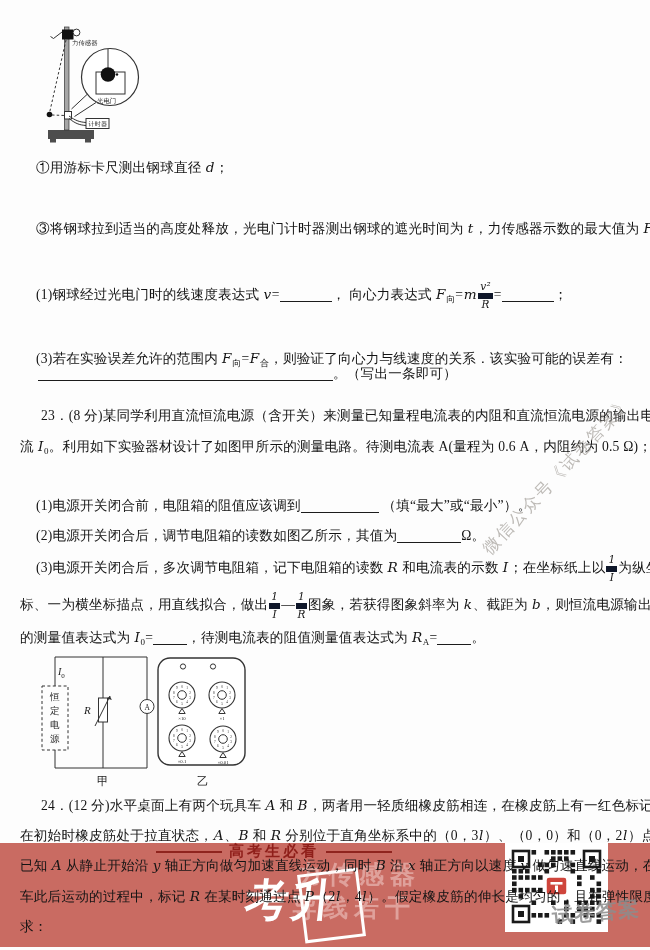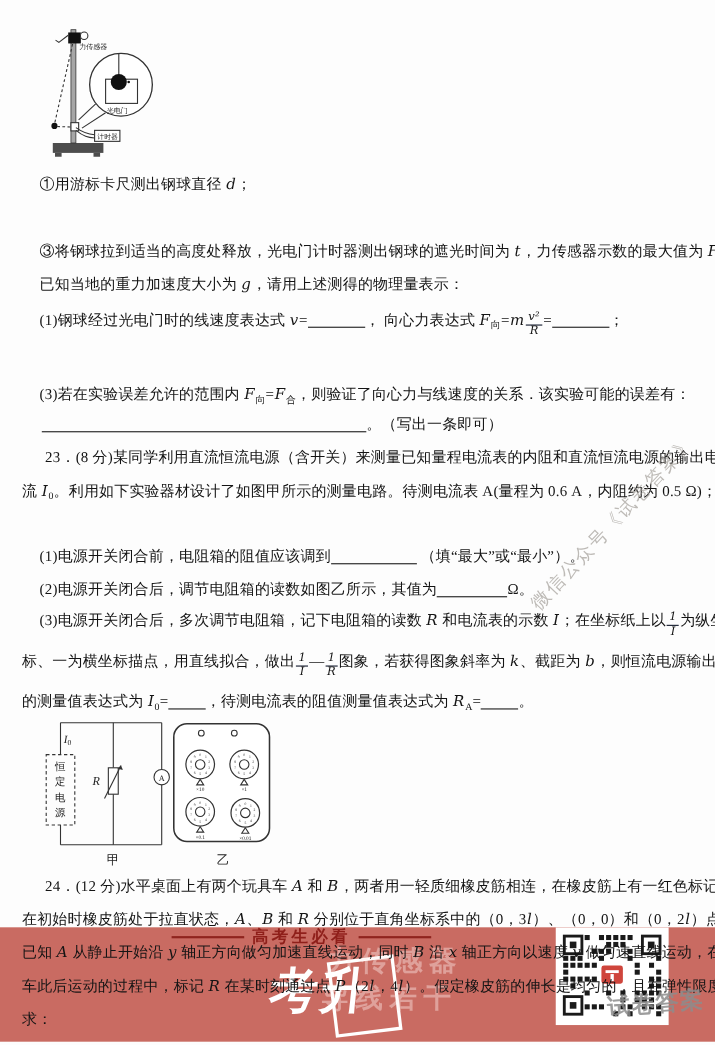--- a/index.html
+++ b/index.html
@@ -4,21 +4,21 @@
 <style>
   html,body{margin:0;padding:0;background:#e8e8e8;}
   #page{position:relative;width:650px;height:950px;background:#fdfdfd;overflow:hidden;
         font-family:"Liberation Serif","DejaVu Serif",serif;color:#141414;}
   .line{position:absolute;white-space:nowrap;font-size:13.6px;line-height:19px;letter-spacing:.2px;z-index:5;}
   .vr{font-style:italic;font-family:"DejaVu Serif",serif;padding:0 .5px;}
   .sb{font-size:9px;vertical-align:-3px;}
   .bk{display:inline-block;height:13px;border-bottom:1.4px solid #1c1c1c;vertical-align:-3px;}
   .fr{display:inline-block;text-align:center;vertical-align:-9px;font-size:10.5px;line-height:1.1;
       font-style:italic;font-family:"DejaVu Serif",serif;margin:0 1px;}
-  .fr .nu{display:block;border-bottom:1px solid #0f172a;padding:0 2px;text-align:right;}
+  .fr .nu{display:block;border-bottom:6px solid #0f172a;padding:0 2px;text-align:right;}
   .fr .de{display:block;}
   svg{position:absolute;z-index:2;}
   svg text{font-family:"Liberation Serif",serif;fill:#1c1c1c;}
   .diagline{stroke:#333;stroke-width:1;fill:none;}
   .dialdig{font-size:3.3px;text-anchor:middle;fill:#222;}
 
   .banner-bg{position:absolute;left:0;top:843px;width:650px;height:104px;background:#c96b62;z-index:1;}
   .headline-row{position:absolute;left:156px;top:842px;width:236px;display:flex;align-items:center;gap:7px;z-index:2;}
   .headline-row .rule{flex:1;height:0;border-top:2px solid #8f241e;}
   .headline{font-size:15px;font-weight:bold;color:#8f1f1a;letter-spacing:3px;white-space:nowrap;}
@@ -68,24 +68,23 @@
     <g>
       <path class="diagline" d="M31,104 C38,109 42,110 48,110.5"></path>
       <path class="diagline" d="M31,106.5 C38,112 42,113 48,113.5"></path>
       <rect x="48" y="106.5" width="23" height="10" fill="#fff" stroke="#333" stroke-width="1"></rect>
       <text x="50.5" y="114.3" font-size="6.2">计时器</text>
     </g>
   </svg>
 
   <div class="line" style="left:36px;top:158px">①用游标卡尺测出钢球直径 <span class="vr">d</span>；</div>
   <div class="line" style="left:36px;top:219px">③将钢球拉到适当的高度处释放，光电门计时器测出钢球的遮光时间为 <span class="vr">t</span>，力传感器示数的最大值为 <span class="vr">F</span>；</div>
-  <div class="line" style="left:36px;top:249px">已知当地的重力加速度大小为 <span class="vr">g</span>，请用上述测得的物理量表示：</div>
   <div class="line" style="left:36px;top:281px">(1)钢球经过光电门时的线速度表达式 <span class="vr">v</span>=<span class="bk" style="width: 52px;"></span>， 向心力表达式 <span class="vr">F</span><span class="sb">向</span>=<span class="vr">m</span><span class="fr"><span class="nu">v²</span><span class="de">R</span></span>=<span class="bk" style="width: 52px;"></span>；</div>
   <div class="line" style="left:36px;top:349px">(3)若在实验误差允许的范围内 <span class="vr">F</span><span class="sb">向</span>=<span class="vr">F</span><span class="sb">合</span>，则验证了向心力与线速度的关系．该实验可能的误差有：</div>
-  <div class="line" style="left:38px;top:376px"><span class="bk" style="width: 295px;"></span>。（写出一条即可）</div>
+  <div class="line" style="left:38px;top:364px"><span class="bk" style="width: 295px;"></span>。（写出一条即可）</div>
 
   <div class="line" style="left:41px;top:406px">23．(8 分)某同学利用直流恒流电源（含开关）来测量已知量程电流表的内阻和直流恒流电源的输出电</div>
   <div class="line" style="left:20px;top:437px">流 <span class="vr">I</span><span class="sb">0</span>。利用如下实验器材设计了如图甲所示的测量电路。待测电流表 A(量程为 0.6 A，内阻约为 0.5 Ω)；直</div>
   <div class="line" style="left:36px;top:496px">(1)电源开关闭合前，电阻箱的阻值应该调到<span class="bk" style="width: 78px;"></span> （填“最大”或“最小”）。</div>
   <div class="line" style="left:36px;top:526px">(2)电源开关闭合后，调节电阻箱的读数如图乙所示，其值为<span class="bk" style="width: 64px;"></span>Ω。</div>
   <div class="line" style="left:36px;top:554px">(3)电源开关闭合后，多次调节电阻箱，记下电阻箱的读数 <span class="vr">R</span> 和电流表的示数 <span class="vr">I</span>；在坐标纸上以<span class="fr"><span class="nu">1</span><span class="de">I</span></span>为纵坐</div>
   <div class="line" style="left:20px;top:591px">标、一为横坐标描点，用直线拟合，做出<span class="fr"><span class="nu">1</span><span class="de">I</span></span>—<span class="fr"><span class="nu">1</span><span class="de">R</span></span>图象，若获得图象斜率为 <span class="vr">k</span>、截距为 <span class="vr">b</span>，则恒流电源输出电流</div>
   <div class="line" style="left:20px;top:628px">的测量值表达式为 <span class="vr">I</span><span class="sb">0</span>=<span class="bk" style="width: 34px;"></span>，待测电流表的阻值测量值表达式为 <span class="vr">R</span><span class="sb">A</span>=<span class="bk" style="width: 34px;"></span>。</div>
 
   <div class="line" style="left:41px;top:796px">24．(12 分)水平桌面上有两个玩具车 <span class="vr">A</span> 和 <span class="vr">B</span>，两者用一轻质细橡皮筋相连，在橡皮筋上有一红色标记 。</div>

